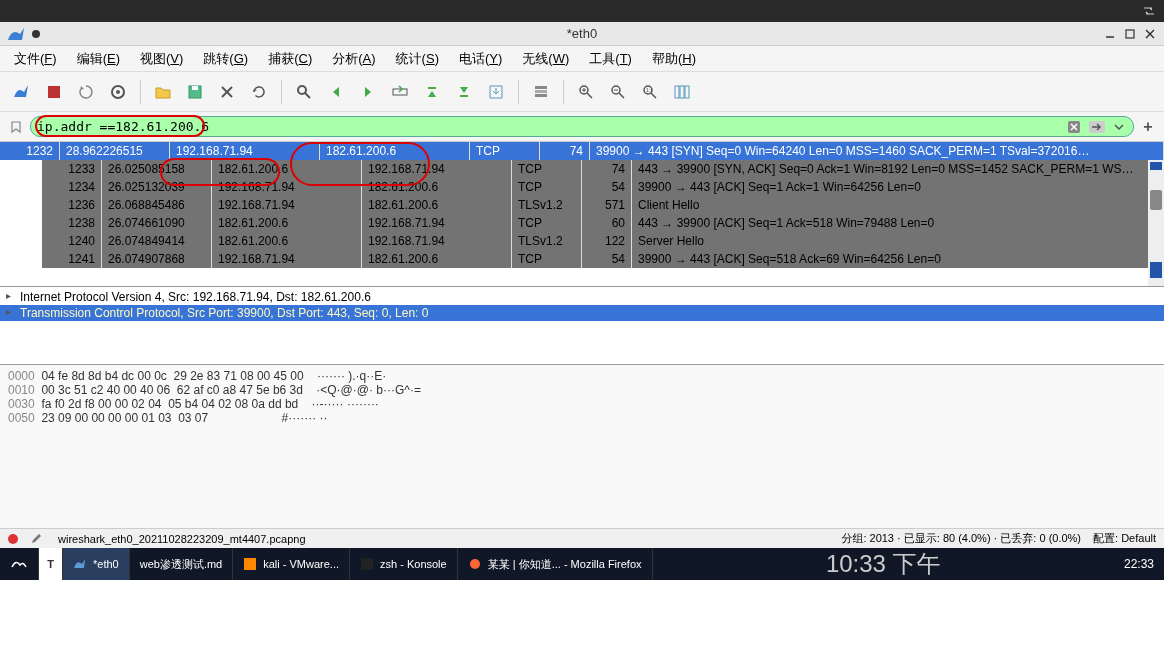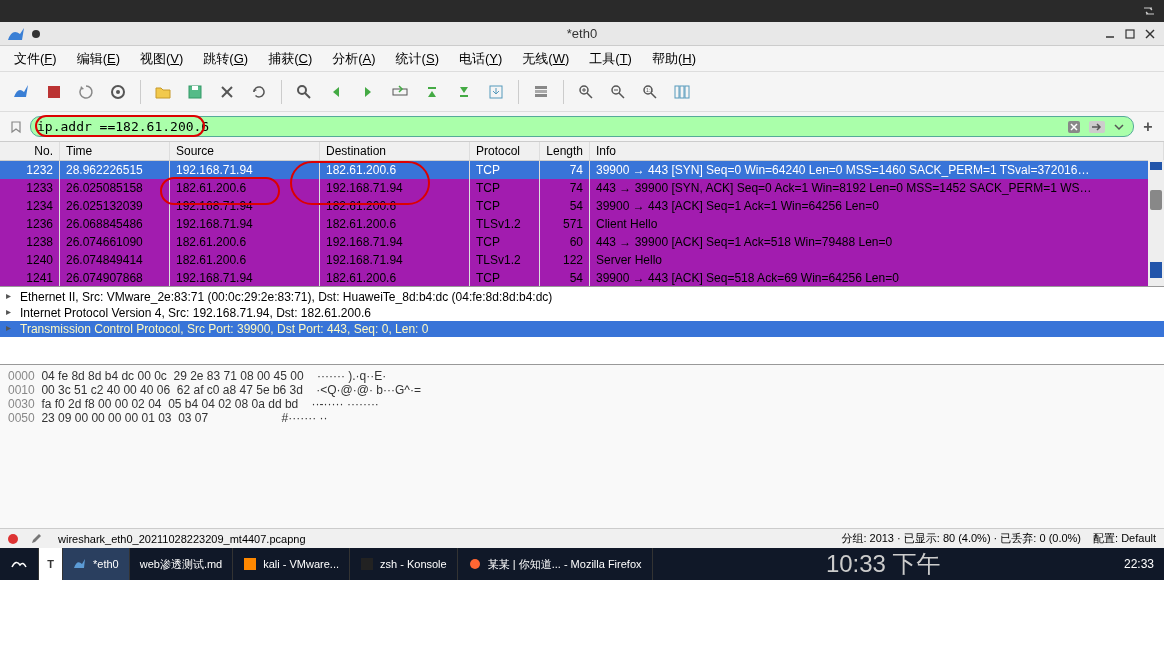--- a/index.html
+++ b/index.html
@@ -30,21 +30,21 @@
 .packet-header .col, .packet-row .col { padding: 2px 6px; border-right: 1px solid #ddd; white-space: nowrap; overflow: hidden; }
 .col-no { width: 60px; text-align: right; }
 .col-time { width: 110px; }
 .col-src { width: 150px; }
 .col-dst { width: 150px; }
 .col-proto { width: 70px; }
 .col-len { width: 50px; text-align: right; }
 .col-info { flex: 1; }
 .packet-row { display: flex; cursor: pointer; }
 .packet-row.sel { background: #3874d8; color: #ffffff; }
-.packet-row.alt { background: #a21caf; }
+.packet-row.alt { background: #737373; margin-left: 42px; }
 .packet-body { position: relative; }
 .annot-src { position: absolute; left: 160px; top: 16px; width: 120px; height: 28px; border: 2px solid #d00; border-radius: 14px; pointer-events: none; z-index: 5; }
 .annot-dst { position: absolute; left: 290px; top: 0px; width: 140px; height: 44px; border: 2px solid #d00; border-radius: 22px; pointer-events: none; z-index: 5; }
 .scrollbar-fake { position: absolute; right: 0; top: 18px; bottom: 0; width: 16px; background: #eee; }
 .sb-thumb { position: absolute; left: 2px; right: 2px; top: 30px; height: 20px; background: #888; border-radius: 2px; }
 .sb-mark { position: absolute; left: 2px; right: 2px; height: 8px; background: #2255aa; }
 .details { height: 78px; overflow: auto; border-top: 1px solid #999; font-family: monospace; font-size: 12px; padding: 2px 0; }
 .detail-line { padding: 1px 8px 1px 20px; position: relative; cursor: pointer; }
 .detail-line::before { content: "▸"; position: absolute; left: 6px; color: #555; font-size: 10px; }
 .detail-line.sel { background: #3874d8; color: #fef9c3; }
@@ -268,29 +268,20 @@
       <svg width="10" height="10">
           <path d="M1 3l4 4 4-4" stroke="#555" fill="none" stroke-width="1.5"></path>
         </svg>
     </span>
     <div class="annot-filter"></div>
   </div>
   <span class="filter-plus">+</span>
 </div>
 
 <div class="packet-list">
-  <div class="packet-header">
-    <div class="col col-no">No.</div>
-    <div class="col col-time">Time</div>
-    <div class="col col-src">Source</div>
-    <div class="col col-dst">Destination</div>
-    <div class="col col-proto">Protocol</div>
-    <div class="col col-len">Length</div>
-    <div class="col col-info">Info</div>
-  </div>
   <div class="packet-body" id="packet-body">
     <div class="annot-src"></div>
     <div class="annot-dst"></div>
   <div class="packet-row sel">
         <div class="col col-no">1232</div>
         <div class="col col-time">28.962226515</div>
         <div class="col col-src">192.168.71.94</div>
         <div class="col col-dst">182.61.200.6</div>
         <div class="col col-proto">TCP</div>
         <div class="col col-len">74</div>
@@ -352,21 +343,20 @@
       </div>
     </div>
   <div class="scrollbar-fake">
     <div class="sb-mark" style="top:2px;"></div>
     <div class="sb-thumb"></div>
     <div class="sb-mark" style="top:102px;height:16px;"></div>
   </div>
 </div>
 
 <div class="details" id="details-pane">
-    <div class="detail-line">Ethernet II, Src: VMware_2e:83:71 (00:0c:29:2e:83:71), Dst: HuaweiTe_8d:b4:dc (04:fe:8d:8d:b4:dc)</div>
     <div class="detail-line">Internet Protocol Version 4, Src: 192.168.71.94, Dst: 182.61.200.6</div>
     <div class="detail-line sel">Transmission Control Protocol, Src Port: 39900, Dst Port: 443, Seq: 0, Len: 0</div>
   </div>
 
 <div class="hexpane" id="hex-pane">
     <div class="hex-line"><span class="hex-off">0000  </span>04 fe 8d 8d b4 dc 00 0c  29 2e 83 71 08 00 45 00    ······· ).·q··E·</div>
     <div class="hex-line"><span class="hex-off">0010  </span>00 3c 51 c2 40 00 40 06  62 af c0 a8 47 5e b6 3d    ·&lt;Q·@·@· b···G^·=</div>
     <div class="hex-line"><span class="hex-off">0030  </span>fa f0 2d f8 00 00 02 04  05 b4 04 02 08 0a dd bd    ··-····· ········</div>
     <div class="hex-line"><span class="hex-off">0050  </span>23 09 00 00 00 00 01 03  03 07                      #······· ··</div>
   </div>

